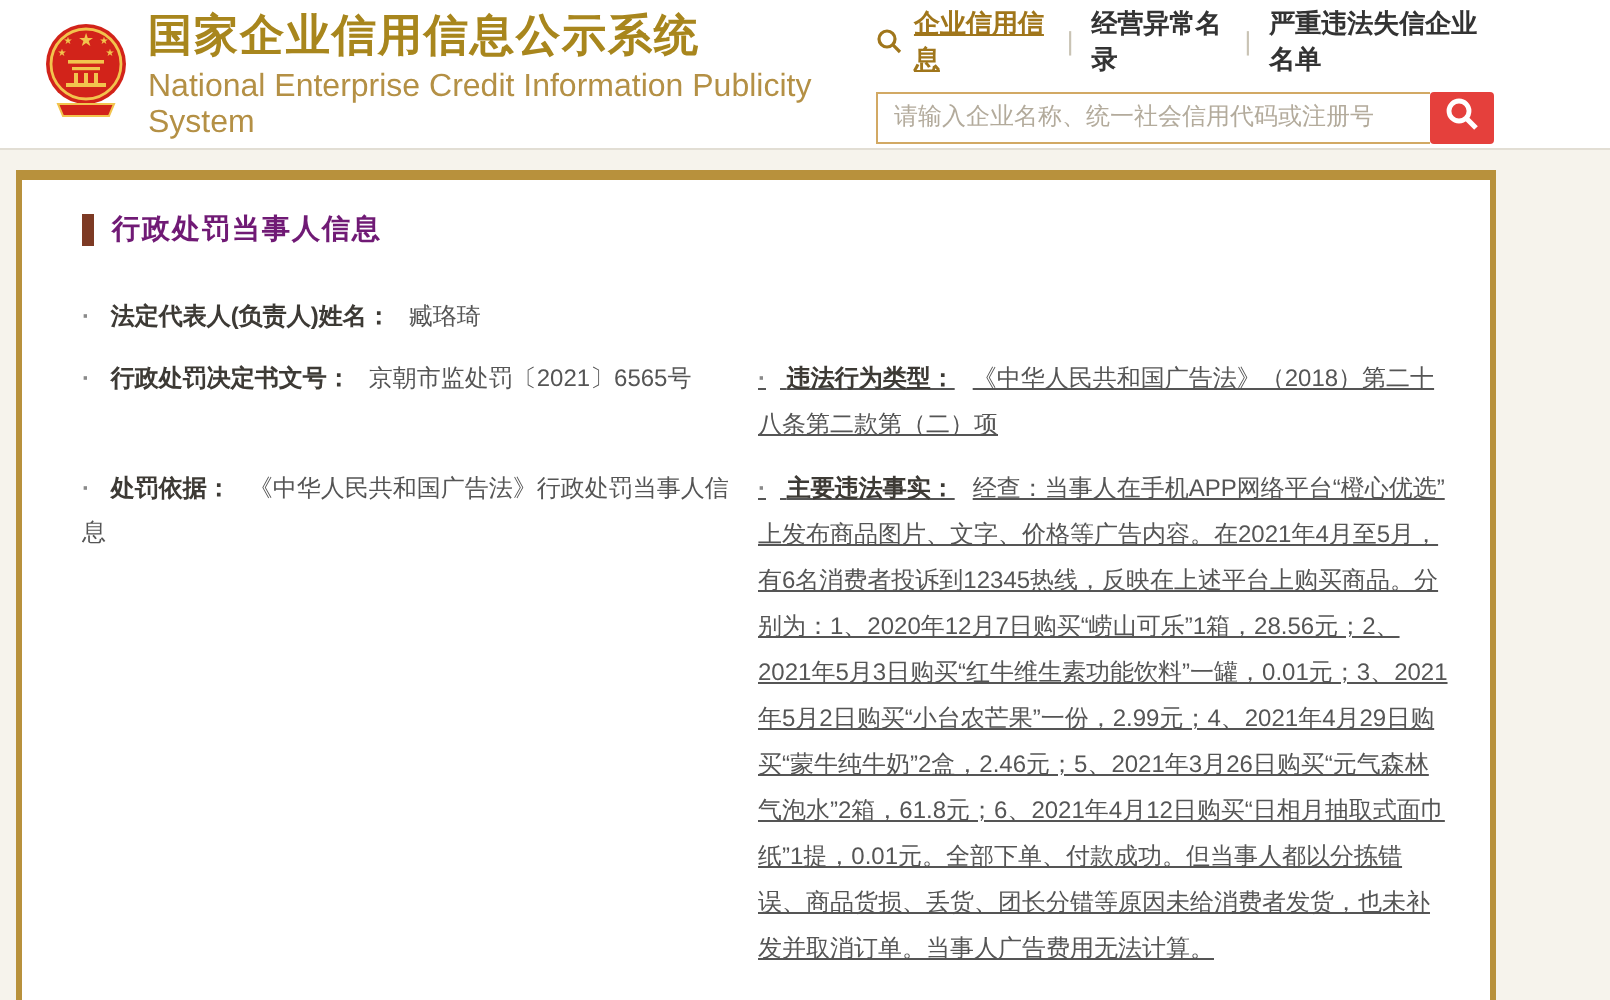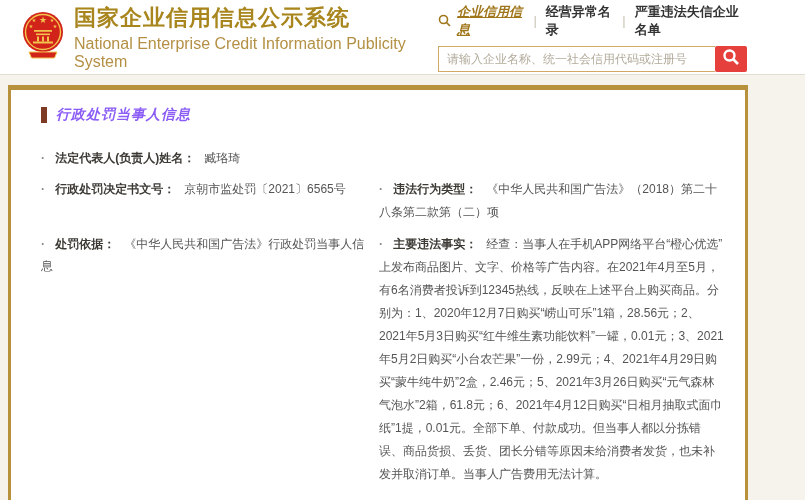--- a/index.html
+++ b/index.html
@@ -13,52 +13,52 @@
     height: 75px; background: #ffffff; border-bottom: 1px solid #e2ded4;
     display: flex; align-items: center; padding: 0 58px 0 22px;
   }
   .logo-block { display: flex; align-items: center; gap: 10px; cursor: pointer; }
   .titles h1 { font-size: 22px; font-weight: bold; color: #a8861d; letter-spacing: 1px; line-height: 30px; }
   .titles .sub { font-size: 16px; color: #b49045; margin-top: 2px; }
   .header-right { margin-left: auto; width: 328px; }
   .top-nav { display: flex; align-items: center; font-size: 13px; font-weight: bold; color: #333; margin-bottom: 7px; }
   .top-nav .sep { color: #c9c3b4; margin: 0 9px; font-weight: normal; }
   .top-nav a { text-decoration: none; color: #333; }
-  .top-nav a.active { color: #a0761b; text-decoration: underline; font-style: italic; }
+  .top-nav a.active { color: #a0761b; text-decoration: underline; }
   .nav-mag { margin-right: 6px; display: inline-flex; }
   .search-bar { display: flex; height: 26px; }
   .search-bar input {
     flex: 1; border: 1px solid #d2a964; border-right: none; background: #fff;
     padding: 0 8px; font-size: 12px; color: #333; outline: none;
-    font-family: Liberation Sans, sans-serif;
+    font-family: Liberation Serif, serif;
   }
   .search-bar input::placeholder { color: #b3ab9c; }
   .search-btn {
     width: 32px; border: none; background: #e5403c; cursor: pointer;
     display: flex; align-items: center; justify-content: center; border-radius: 2px;
   }
   
   .box {
     margin: 10px 57px 0 8px; background: #fff;
     border: 3px solid #b8913c; border-top-width: 5px;
     padding: 12px 20px 40px 30px; min-height: 500px;
   }
   .sec-title { display: flex; align-items: center; margin: 4px 0 14px 0; }
   .sec-title .bar { width: 6px; height: 16px; background: #7d3a24; margin-right: 9px; }
-  .sec-title .txt { font-size: 14px; font-weight: bold; color: #8b5cf6; letter-spacing: 1px; font-style: italic; }
+  .sec-title .txt { font-size: 14px; font-weight: bold; color: #701a75; letter-spacing: 1px; }
   .sec2 { margin-top: 24px; }
   .frow { display: flex; align-items: flex-start; margin-bottom: 9px; }
   .cell { font-size: 12px; line-height: 22px; color: #555; }
   .cell::before { content: "·"; color: #8a8a8a; font-weight: bold; margin-right: 7px; }
   .cell.no-dot::before { content: ""; margin: 0; }
   .fl { width: 338px; flex: none; padding-right: 14px; }
   .fr { flex: 1; }
   .lbl { font-weight: bold; color: #3d3a35; margin-right: 9px; }
   .val { color: #555; }
-  .para { line-height: 23px; }
+  .para { line-height: 23px; text-decoration: underline; }
 </style>
 </head>
 <body>
 
 <header class="site-header">
   <div class="logo-block">
     <span>
       <svg width="42" height="50" viewBox="0 0 42 50">
         <circle cx="21" cy="22" r="20" fill="#d2231a"></circle>
         <circle cx="21" cy="22" r="17.5" fill="none" stroke="#f2c44d" stroke-width="1.4"></circle>

